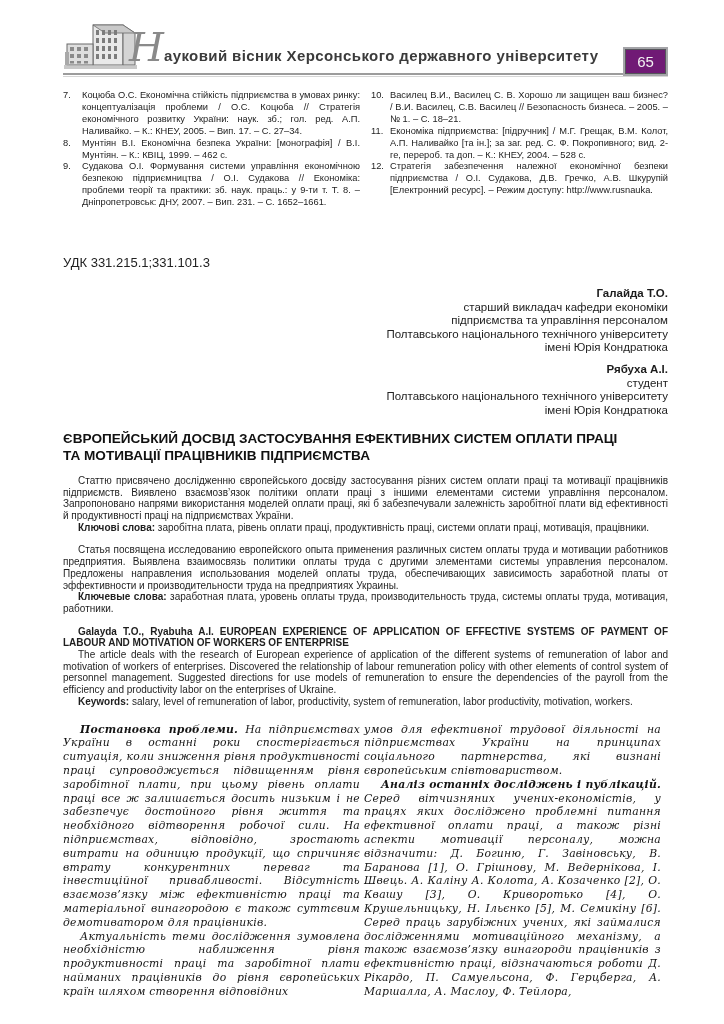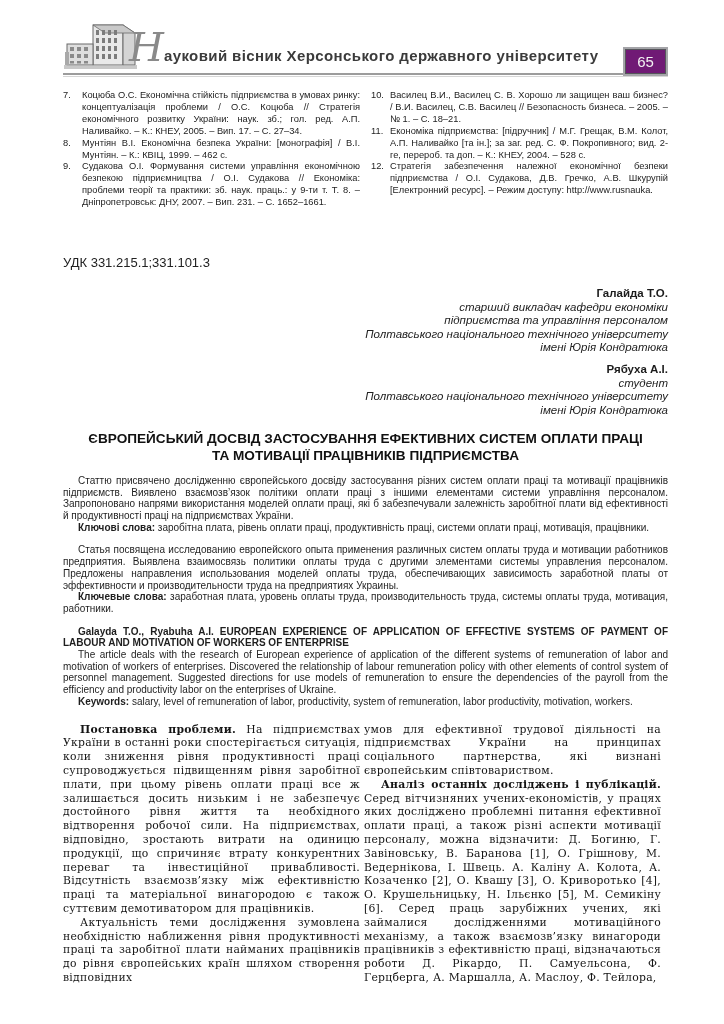--- a/index.html
+++ b/index.html
@@ -44,37 +44,37 @@
          text-align:justify; color:#222; }
   .ref-num { position:absolute; left:0; top:0; }
 
   
   .udk { margin-top:46px; font-size:13px; color:#222; }
 
   
   .authors { margin-top:17px; text-align:right; font-size:11.5px; line-height:13.2px; }
   .author { margin-bottom:9px; }
   .author-name { font-weight:bold; margin-bottom:1px; }
-  .author-line { font-style:italic; color:#222; }
-
-  
-  .art-title { margin-top:13px; text-align:center; font-weight:bold;
+  .author-line { color:#222; }
+
+  
+  .art-title { margin-top:13px; font-weight:bold;
                font-size:13.6px; line-height:17px; color:#111; }
   .art-title span { display:block; }
 
   
   .abs { margin-top:11px; font-size:10px; line-height:11.7px; text-align:justify; color:#1e1e1e; }
   .abs p { text-indent:15px; }
   .abs-heading { font-weight:bold; text-indent:15px; text-align:justify; }
   .kw-label { font-weight:bold; }
 
   
   .body-cols { display:flex; gap:4px; margin-top:15px;
                font-family:"DejaVu Serif", serif; font-size:10.8px;
-               line-height:13.8px; text-align:justify; letter-spacing:0.25px; color:#141414; }
+               line-height:13.8px; text-align:justify; letter-spacing:0.25px; color:#141414;font-style:italic; }
   .body-cols .bcol { width:297px; }
   .body-cols p.ind { text-indent:17px; }
   .lead { font-weight:bold; }
 </style>
 </head>
 <body>
 
 <div class="page">
 
   <div class="hdr">

